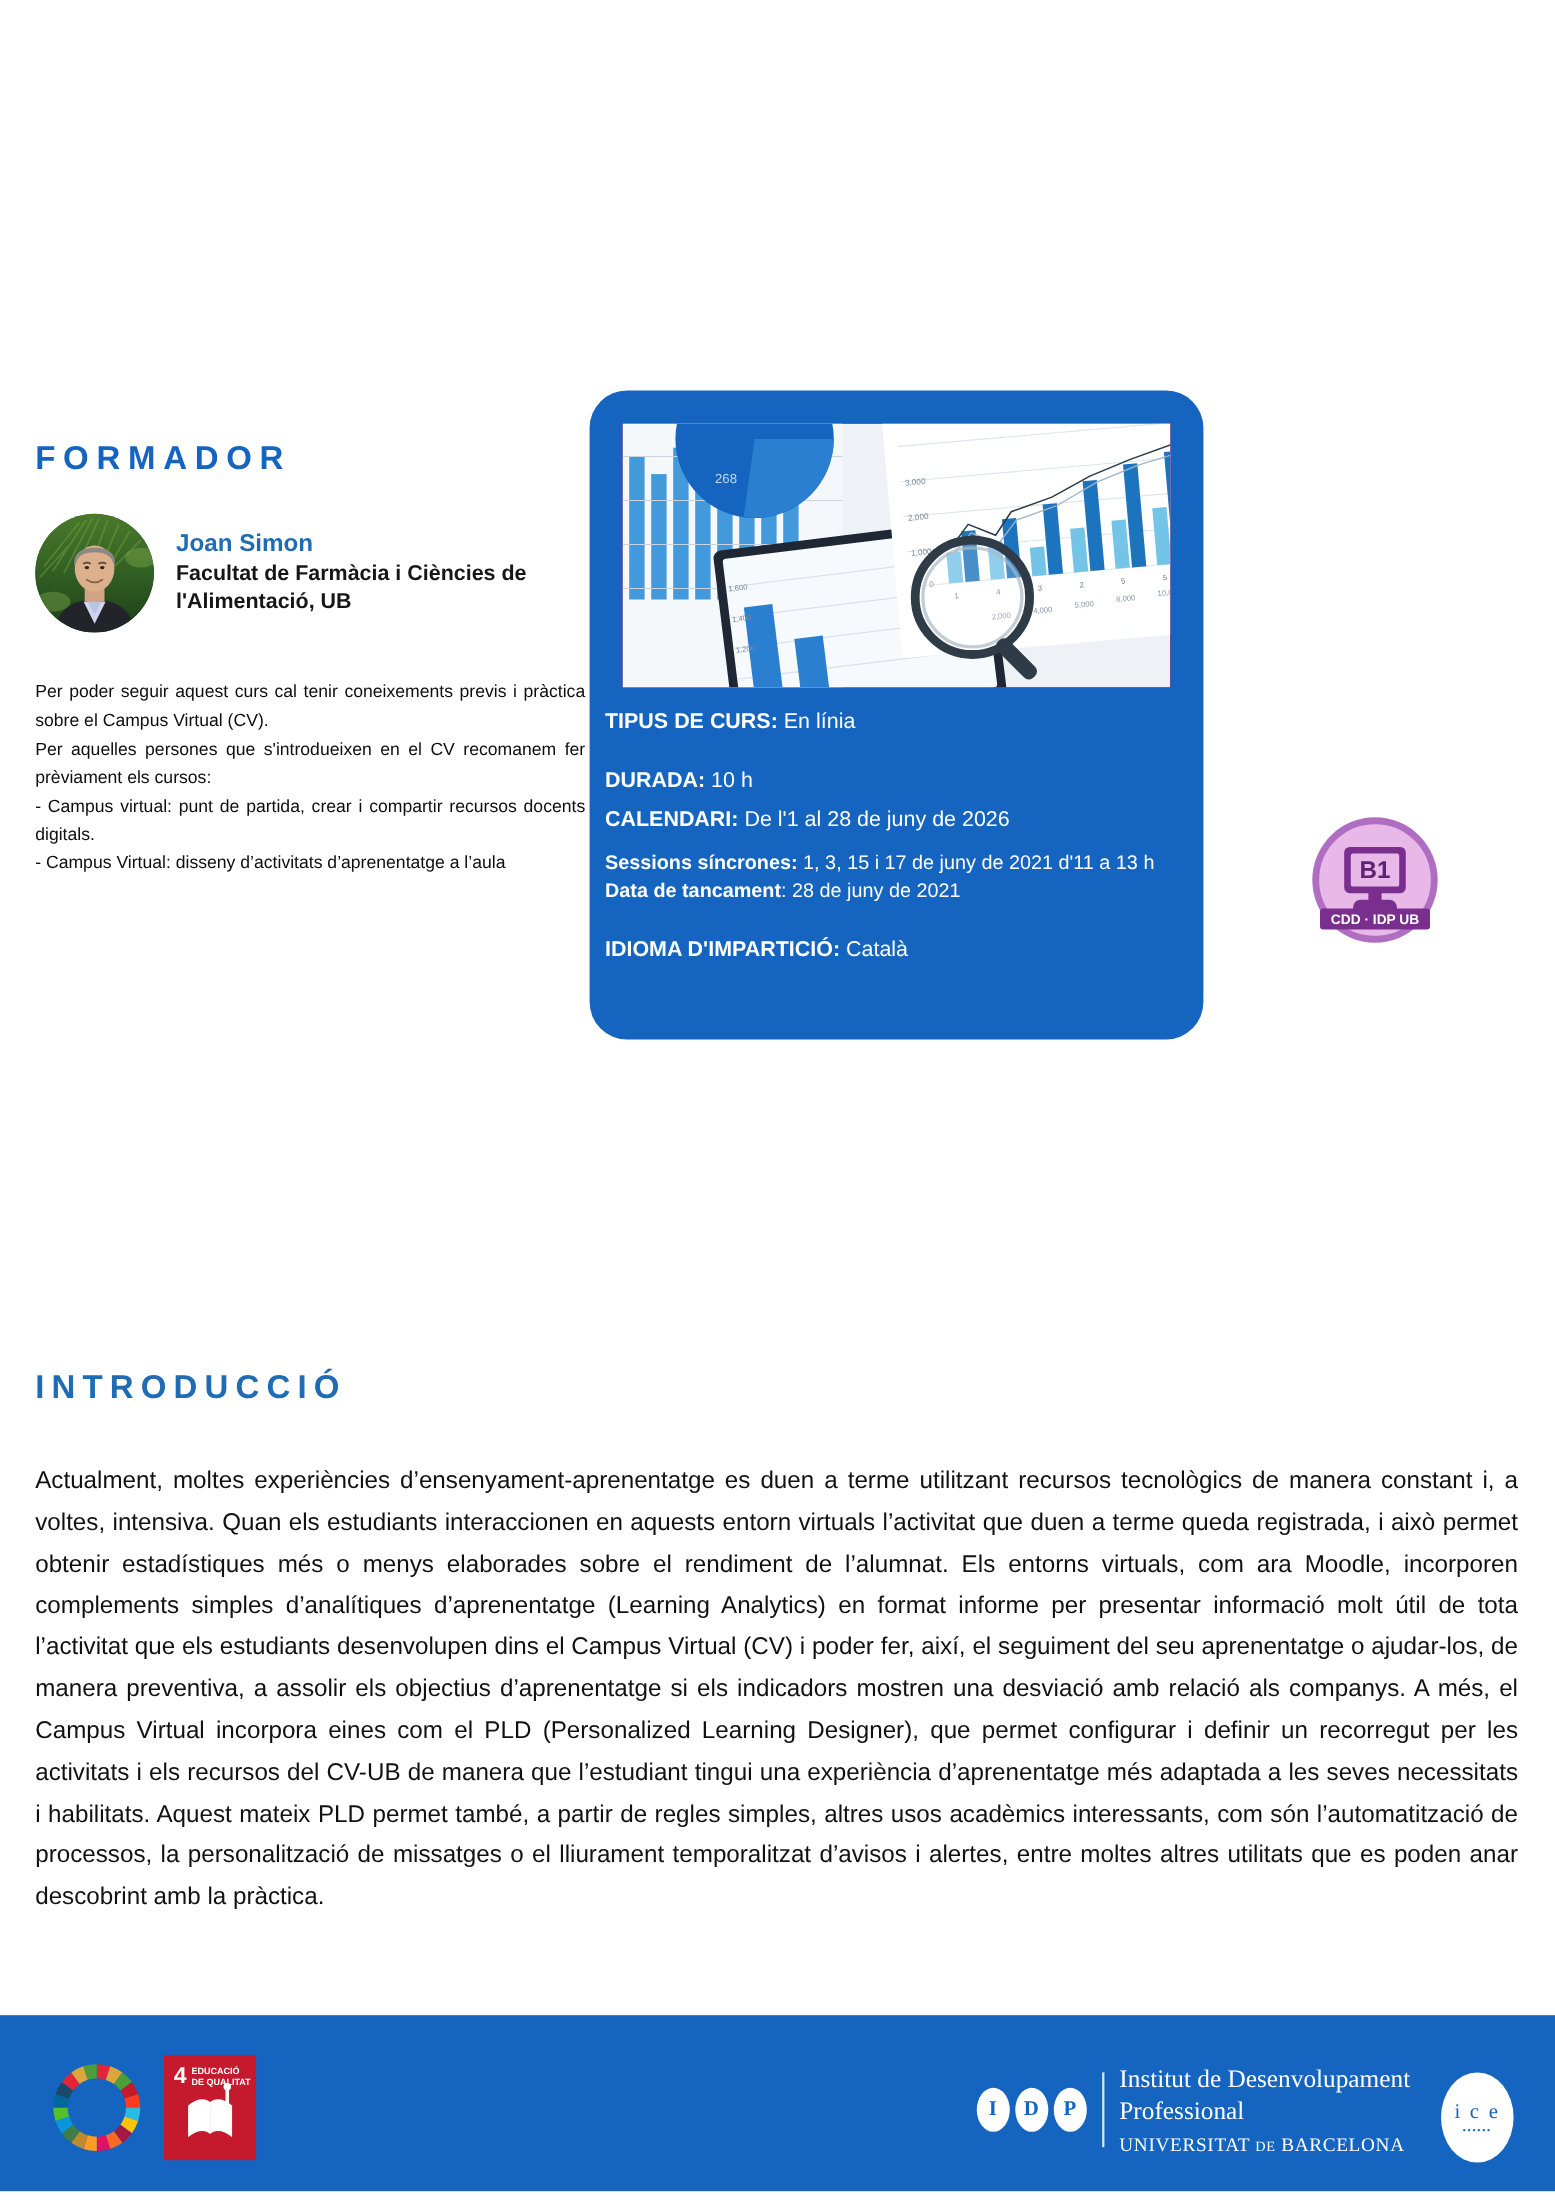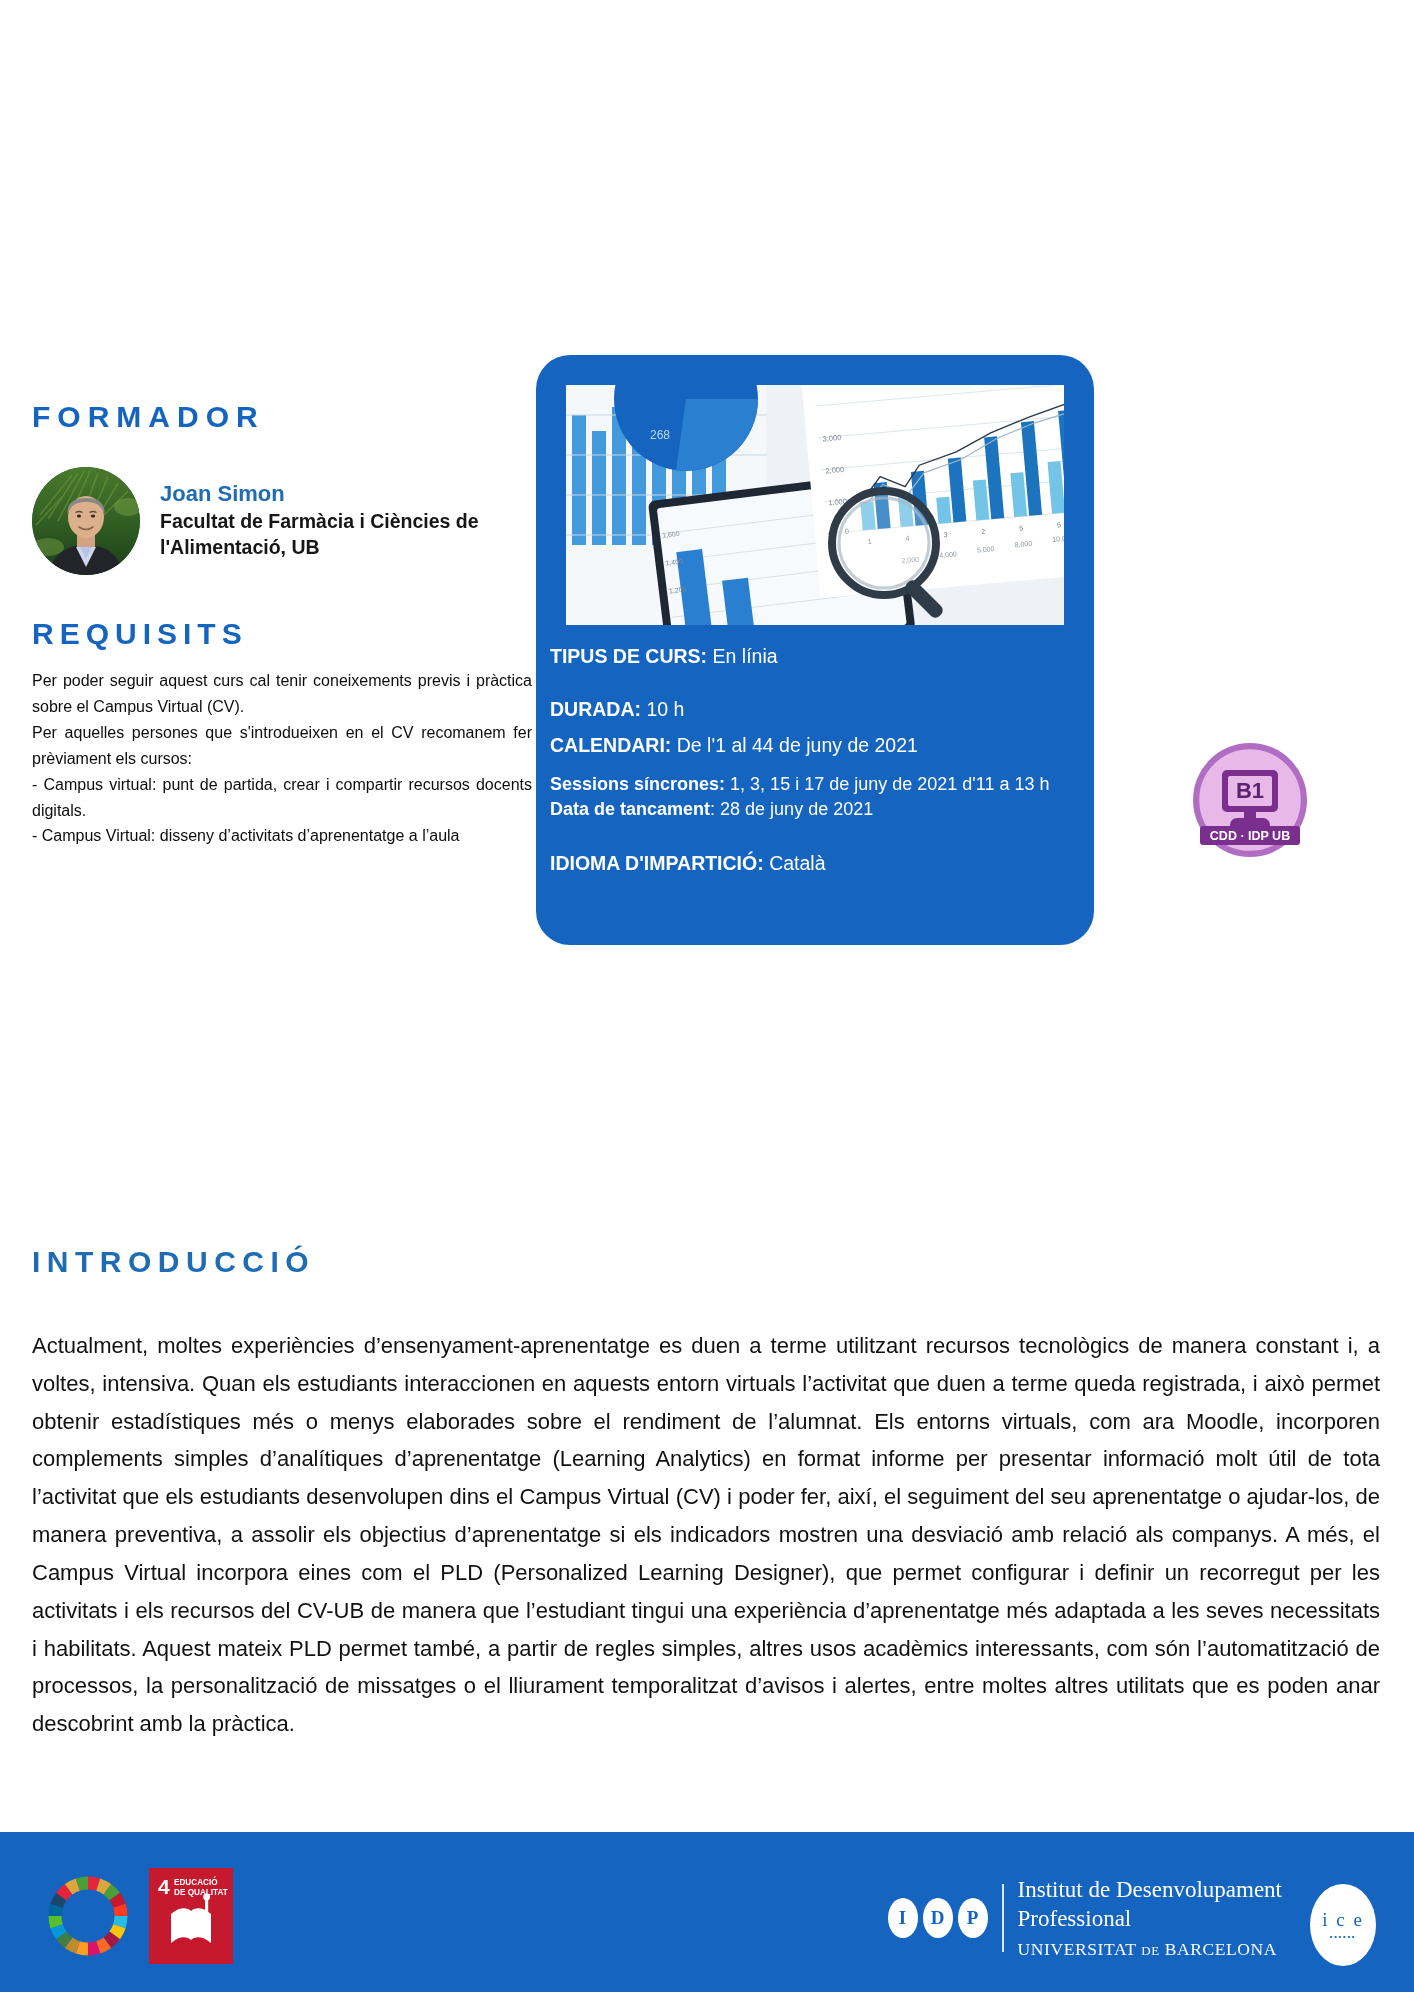--- a/index.html
+++ b/index.html
@@ -315,21 +315,20 @@
         </svg>
       </div>
       <div class="trainer-txt">
         <div class="trainer-name">Joan Simon</div>
         <div class="trainer-aff">Facultat de Farmàcia i Ciències de l'Alimentació, UB</div>
       </div>
     </div>
 
 
     <div class="blk-requisits">
-      <div class="sec-head">REQUISITS</div>
       <div class="req-body">
         <p>Per poder seguir aquest curs cal tenir coneixements previs i pràctica sobre el Campus Virtual (CV).</p>
         <p>Per aquelles persones que s'introdueixen en el CV recomanem fer prèviament els cursos:</p>
         <p>- Campus virtual: punt de partida, crear i compartir recursos docents digitals.</p>
         <p>- Campus Virtual: disseny d’activitats d’aprenentatge a l’aula</p>
       </div>
     </div>
   </div>
 
   <div class="card">
@@ -452,21 +451,21 @@
         <span>En línia</span>
       </div>
 
       <div class="ci-row ci-durada">
         <b>DURADA:</b>
         <span>10 h</span>
       </div>
 
       <div class="ci-row ci-calendari">
         <b>CALENDARI:</b>
-        <span>De l'1 al 44 de juny de 2021</span>
+        <span>De l'1 al 28 de juny de 2026</span>
       </div>
 
       <div class="ci-sub">
         <div>
           <b>Sessions síncrones:</b>
           <span>1, 3, 15 i 17 de juny de 2021 d'11 a 13 h</span>
         </div>
         <div>
           <b>Data de tancament</b><span>: 28 de juny de 2021</span>
         </div>

